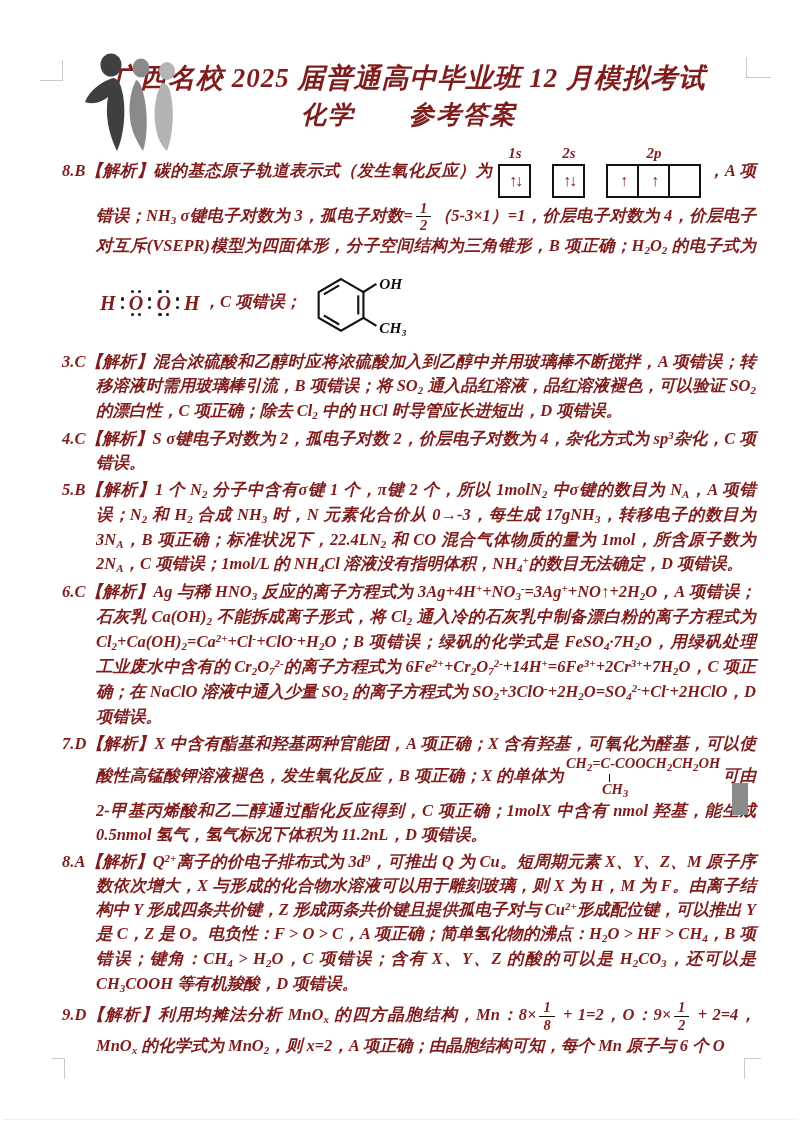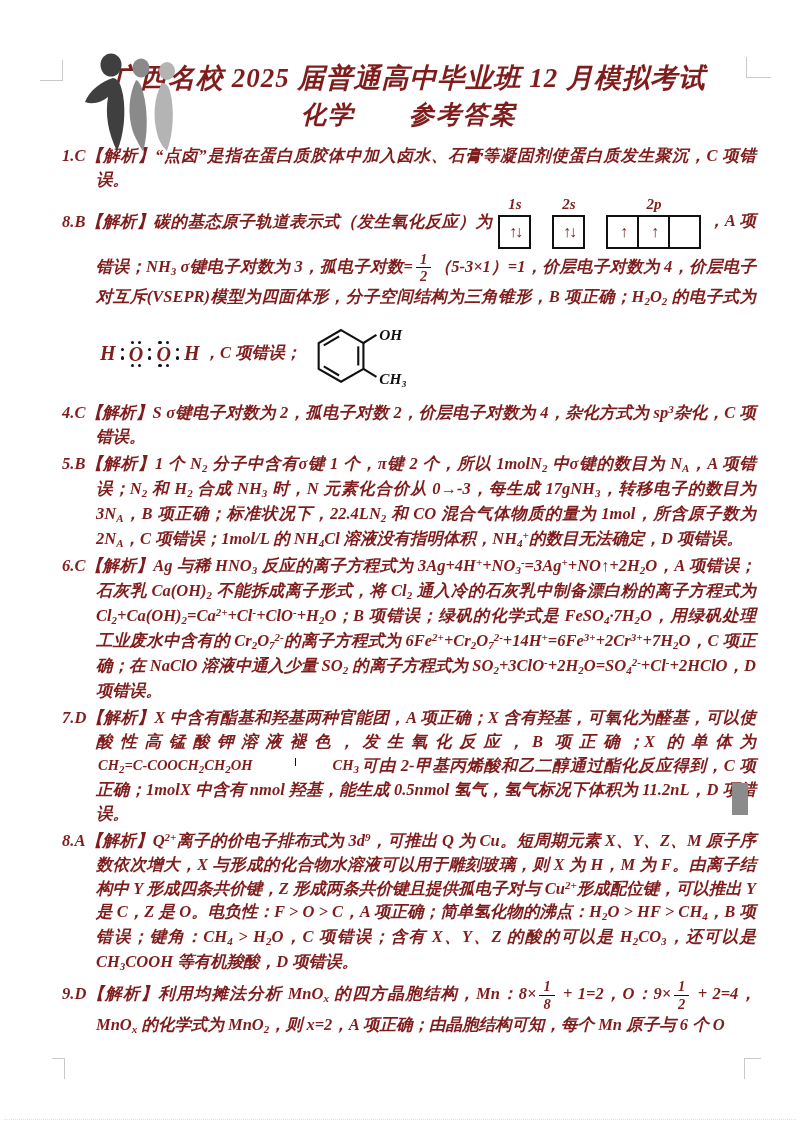--- a/index.html
+++ b/index.html
@@ -42,21 +42,21 @@
   .ldots{display:inline-flex;flex-direction:column;gap:5px;margin:0 2px;}
   .ldots i,.hdots i{width:3.2px;height:3.2px;background:#111;border-radius:50%;display:block;}
   .oatom{display:inline-flex;flex-direction:column;align-items:center;gap:1px;}
   .hdots{display:flex;gap:4px;}
   .oatom .glyph{line-height:.9;}
 
   
   .phenol{vertical-align:middle;margin:0 4px;text-indent:0;}
 
   
-  .monomer{display:inline-flex;flex-direction:row;vertical-align:middle;font-size:14.5px;
+  .monomer{display:inline-flex;flex-direction:column;vertical-align:middle;font-size:14.5px;
            line-height:1.05;font-weight:600;margin:0 2px;text-indent:0;}
   .monomer .mbar{height:8px;border-left:1.6px solid #111;margin-left:43px;width:0;}
   .monomer .m2{margin-left:36px;}
 
   
   .crop{position:absolute;}
   .crop.tl{left:40px;top:60px;width:22px;height:20px;border-right:1px solid #c9c9c9;border-bottom:1px solid #c9c9c9;}
   .crop.tr{left:746px;top:57px;width:24px;height:20px;border-left:1px solid #c9c9c9;border-bottom:1px solid #c9c9c9;}
   .crop.bl{left:52px;top:1058px;width:12px;height:20px;border-top:1px solid #c9c9c9;border-right:1px solid #c9c9c9;}
   .crop.br{left:744px;top:1058px;width:16px;height:20px;border-top:1px solid #c9c9c9;border-left:1px solid #c9c9c9;}
@@ -85,21 +85,20 @@
         <path d="M54,28 C47,42 45,62 51,80 C55,90 59,96 61,99 C66,84 66,58 61,40 C59,33 57,29 54,28 Z" fill="#8a8a8a"></path>
         <ellipse cx="85" cy="19" rx="8" ry="9" fill="#b4b4b4"></ellipse>
         <path d="M80,31 C72,45 70,65 76,85 C79,93 83,97 85,99 C91,83 93,58 88,39 C86,33 83,31 80,31 Z" fill="#b4b4b4"></path>
       </svg>
       <div class="title1">广西名校 2025 届普通高中毕业班 12 月模拟考试</div>
       <div class="title2">化学　　参考答案</div>
     </div>
 
     <div class="items">
 
-      <div class="item"><b class="lab">1.C</b><b class="tag">【解析】</b><span>“点卤”是指在蛋白质胶体中加入卤水、石膏等凝固剂使蛋白质发生聚沉，C 项错误。</span></div>
 
       <div class="item"><b class="lab">8.B</b><b class="tag">【解析】</b><span>碳的基态原子轨道表示式（发生氧化反应）为</span><span class="orb">
             <span class="orb-group">
               <span class="orb-label">1s</span>
               <span class="orb-row">
                 <span class="orb-cell">↑↓</span>
               </span>
             </span>
             <span class="orb-group">
               <span class="orb-label">2s</span>
@@ -161,20 +160,21 @@
               <line x1="34" y1="27.5" x2="18" y2="37"></line>
               <line x1="54" y1="38" x2="54" y2="58"></line>
               <line x1="34" y1="68.5" x2="18" y2="59"></line>
               <line x1="59.4" y1="34.5" x2="73" y2="26"></line>
               <line x1="59.4" y1="61.5" x2="73" y2="70"></line>
             </g>
             <text x="76" y="31" font-size="16" font-weight="bold" fill="#111">OH</text>
             <text x="76" y="77" font-size="16" font-weight="bold" fill="#111">CH₃</text>
           </svg></div>
 
+      <div class="item"><b class="lab">3.C</b><b class="tag">【解析】</b><span>混合浓硫酸和乙醇时应将浓硫酸加入到乙醇中并用玻璃棒不断搅拌，A 项错误；转移溶液时需用玻璃棒引流，B 项错误；将 SO<sub>2</sub> 通入品红溶液，品红溶液褪色，可以验证 SO<sub>2</sub> 的漂白性，C 项正确；除去 Cl<sub>2</sub> 中的 HCl 时导管应长进短出，D 项错误。</span></div>
 
       <div class="item"><b class="lab">4.C</b><b class="tag">【解析】</b><span>S σ键电子对数为 2，孤电子对数 2，价层电子对数为 4，杂化方式为 sp<sup>3</sup>杂化，C 项错误。</span></div>
 
       <div class="item"><b class="lab">5.B</b><b class="tag">【解析】</b><span>1 个 N<sub>2</sub> 分子中含有σ键 1 个，π键 2 个，所以 1molN<sub>2</sub> 中σ键的数目为 N<sub>A</sub>，A 项错误；N<sub>2</sub> 和 H<sub>2</sub> 合成 NH<sub>3</sub> 时，N 元素化合价从 0→-3，每生成 17gNH<sub>3</sub>，转移电子的数目为 3N<sub>A</sub>，B 项正确；标准状况下，22.4LN<sub>2</sub> 和 CO 混合气体物质的量为 1mol，所含原子数为 2N<sub>A</sub>，C 项错误；1mol/L 的 NH<sub>4</sub>Cl 溶液没有指明体积，NH<sub>4</sub><sup>+</sup>的数目无法确定，D 项错误。</span></div>
 
       <div class="item"><b class="lab">6.C</b><b class="tag">【解析】</b><span>Ag 与稀 HNO<sub>3</sub> 反应的离子方程式为 3Ag+4H<sup>+</sup>+NO<sub>3</sub><sup>-</sup>=3Ag<sup>+</sup>+NO↑+2H<sub>2</sub>O，A 项错误；石灰乳 Ca(OH)<sub>2</sub> 不能拆成离子形式，将 Cl<sub>2</sub> 通入冷的石灰乳中制备漂白粉的离子方程式为 Cl<sub>2</sub>+Ca(OH)<sub>2</sub>=Ca<sup>2+</sup>+Cl<sup>-</sup>+ClO<sup>-</sup>+H<sub>2</sub>O；B 项错误；绿矾的化学式是 FeSO<sub>4</sub>·7H<sub>2</sub>O，用绿矾处理工业废水中含有的 Cr<sub>2</sub>O<sub>7</sub><sup>2-</sup>的离子方程式为 6Fe<sup>2+</sup>+Cr<sub>2</sub>O<sub>7</sub><sup>2-</sup>+14H<sup>+</sup>=6Fe<sup>3+</sup>+2Cr<sup>3+</sup>+7H<sub>2</sub>O，C 项正确；在 NaClO 溶液中通入少量 SO<sub>2</sub> 的离子方程式为 SO<sub>2</sub>+3ClO<sup>-</sup>+2H<sub>2</sub>O=SO<sub>4</sub><sup>2-</sup>+Cl<sup>-</sup>+2HClO，D 项错误。</span></div>
 
       <div class="item"><b class="lab">7.D</b><b class="tag">【解析】</b><span>X 中含有酯基和羟基两种官能团，A 项正确；X 含有羟基，可氧化为醛基，可以使酸性高锰酸钾溶液褪色，发生氧化反应，B 项正确；X 的单体为</span><span class="monomer">
             <span>CH<sub>2</sub>=C-COOCH<sub>2</sub>CH<sub>2</sub>OH</span>
             <span class="mbar"></span>

